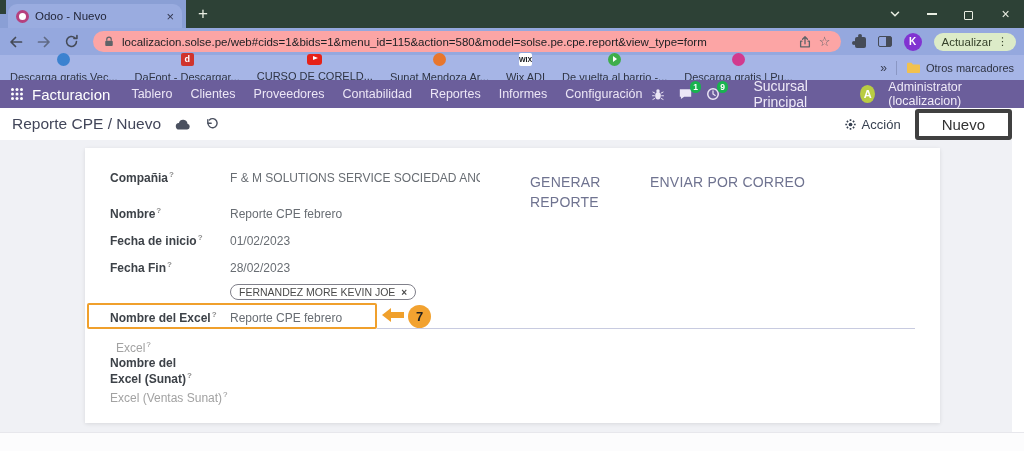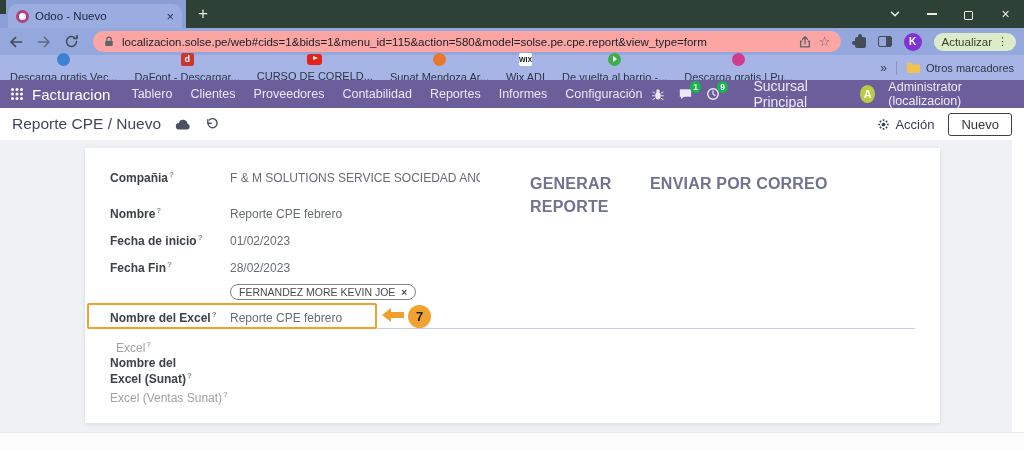--- a/index.html
+++ b/index.html
@@ -78,39 +78,39 @@
     display:flex; align-items:center; justify-content:center; cursor:pointer; }
   .user-name { font-size:12.5px; cursor:pointer; }
 
   
   .cpanel { position:absolute; top:108px; left:0; width:1024px; height:32px; background:#fff;
     display:flex; align-items:center; padding:0 12px; gap:14px; }
   .breadcrumb { font-size:15.5px; color:#42465a; cursor:pointer; }
   .cp-icon { display:flex; align-items:center; color:#4b5160; cursor:pointer; }
   .cp-right { margin-left:auto; display:flex; align-items:center; gap:14px; }
   .action-btn { display:flex; align-items:center; gap:5px; font-size:13px; color:#374151; cursor:pointer; }
-  .new-btn { font-size:13px; color:#333; background:#fff; border:1px solid #404040; border-radius:3px;
-    padding:3px 12px; cursor:pointer; }
+  .new-btn { font-size:15px; color:#333; background:#fff; border:4px solid #404040; border-radius:3px;
+    padding:3px 23px; cursor:pointer; }
 
   
   .content { position:absolute; top:140px; left:0; width:1012px; height:292px; background:#f0f1f5;padding-left:32px; }
   .bottom-strip { position:absolute; top:432px; left:0; width:1024px; height:19px; background:#fcfcfd; border-top:1px solid #e7e7ec; }
   .card { position:absolute; left:85px; top:8px; width:855px; height:275px; background:#fff; box-shadow:0 1px 4px rgba(0,0,0,.10); }
 
   .frow { position:absolute; display:flex; }
   .flabel { width:120px; font-size:12px; font-weight:bold; color:#3d4248; flex:0 0 auto; }
   .flabel.muted { font-weight:normal; color:#a2a2a2; }
   .flabel sup { font-size:8px; color:#8a8a8a; margin-left:1px; }
   .fvalue { font-size:12px; color:#686d73; margin-left:0; }
   .clip { max-width:250px; white-space:nowrap; overflow:hidden; }
   .tag-pill { display:inline-flex; align-items:center; gap:6px; border:1px solid #80808a; border-radius:10px;
     padding:1px 8px; font-size:10.5px; color:#4a4a4a; background:#fff; cursor:default; }
   .tag-x { font-weight:bold; font-size:10px; color:#4a4a4a; cursor:pointer; }
 
-  .stat-btn { position:absolute; font-size:16px; font-weight:bold; color:#6f7390; letter-spacing:.2px; cursor:pointer; line-height:1.45; }
+  .stat-btn { position:absolute; font-size:14px; font-weight:normal; color:#6f7390; letter-spacing:.2px; cursor:pointer; line-height:1.45; }
   .gen-btn { left:445px; top:24px; width:80px; }
   .send-btn { left:565px; top:24px; white-space:nowrap; }
 
   .two-line { width:98px; line-height:1.35; }
 
   
   .anno-box { position:absolute; left:2px; top:155px; width:290px; height:26px; border:2px solid #f0a02c; border-radius:2px; z-index:3; }
   .field-line { position:absolute; left:292px; top:180px; width:538px; height:1px; background:#c8cbe0; z-index:1; }
   .anno-arrow { position:absolute; left:306px; top:164px; width:13px; height:6px; background:#f0a02c; z-index:4; }
   .anno-arrow::before { content:""; position:absolute; left:-9px; top:-4px; border-right:9px solid #f0a02c;

